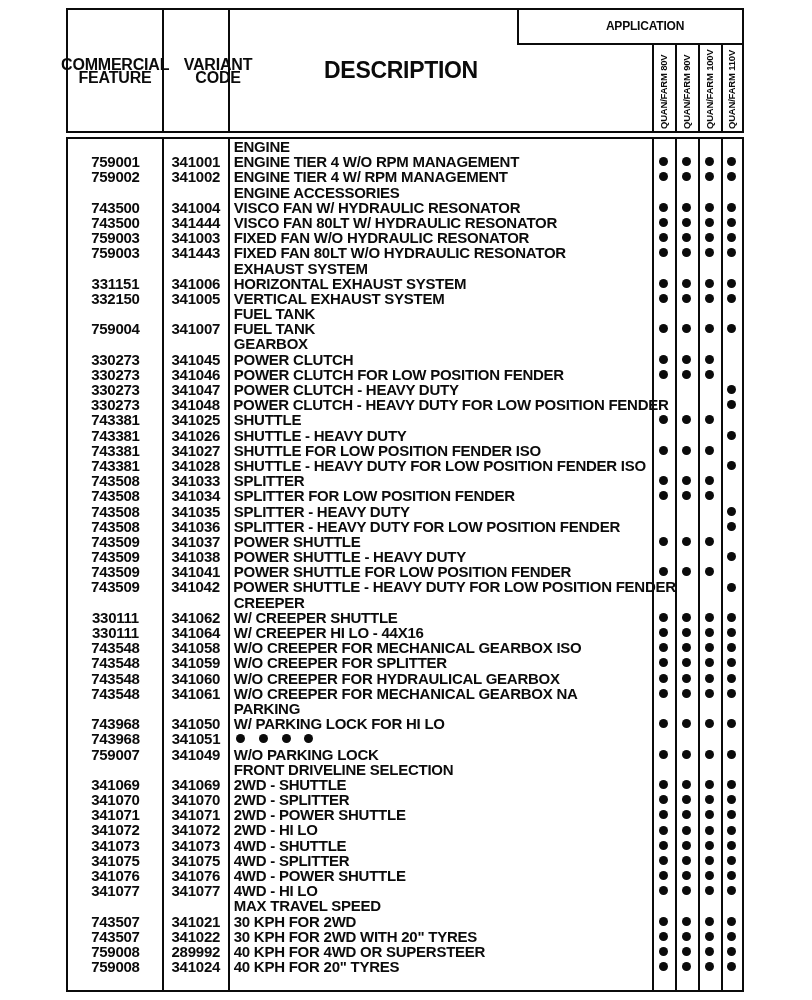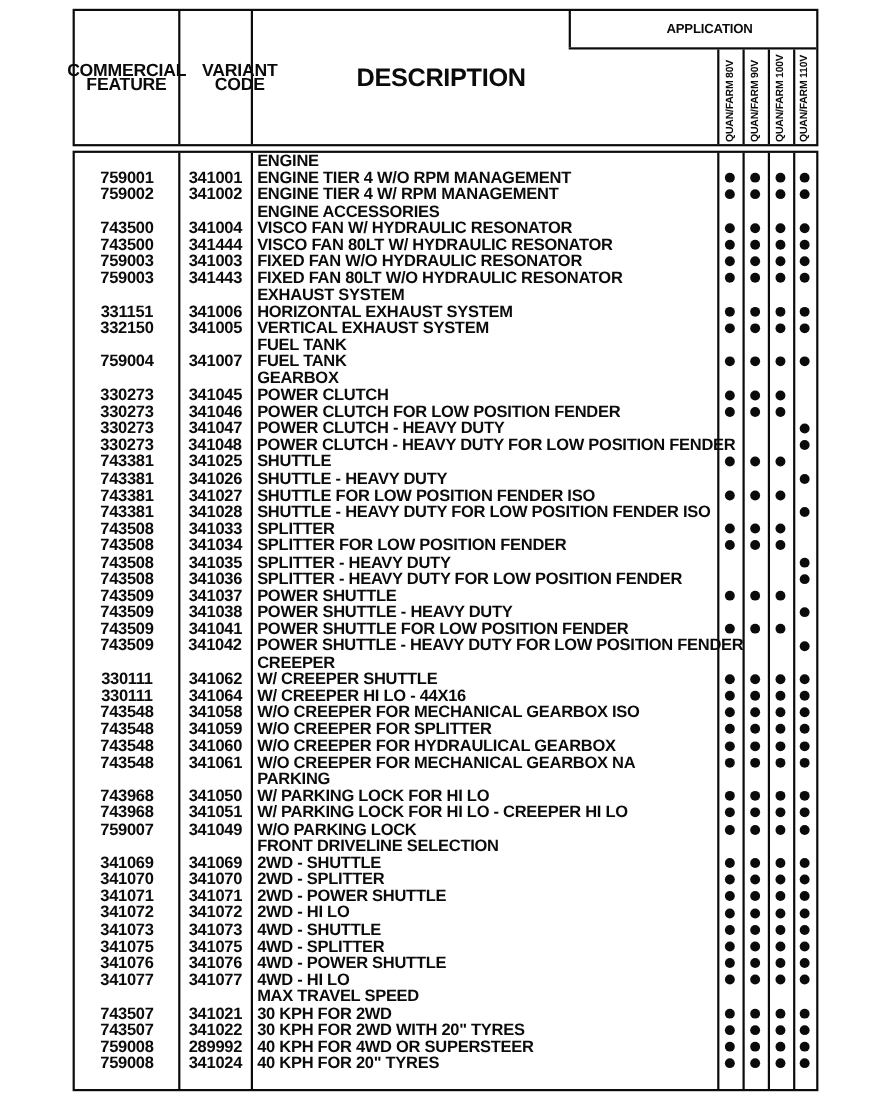--- a/index.html
+++ b/index.html
@@ -633,21 +633,20 @@
     <div class="c-a">
             <span class="dot"></span>
           </div>
     <div class="c-a last">
             <span class="dot"></span>
           </div>
   </div>
         <div class="row">
     <div class="c-f">743968</div>
     <div class="c-v">341051</div>
-    <div class="c-d">W/ PARKING LOCK FOR HI LO - CREEPER HI LO</div>
     <div class="c-a">
             <span class="dot"></span>
           </div>
     <div class="c-a">
             <span class="dot"></span>
           </div>
     <div class="c-a">
             <span class="dot"></span>
           </div>
     <div class="c-a last">

